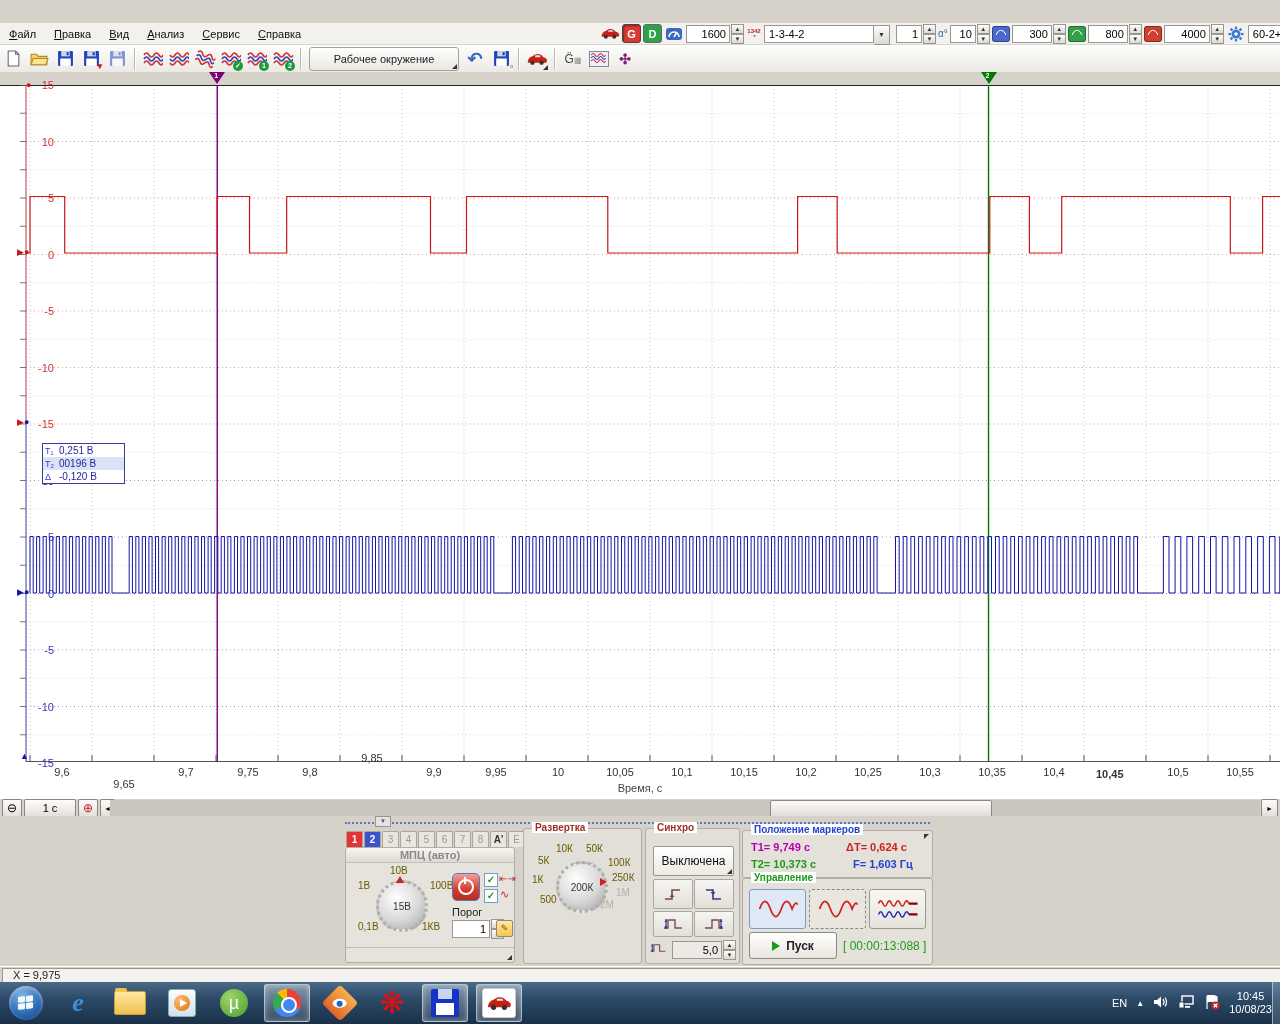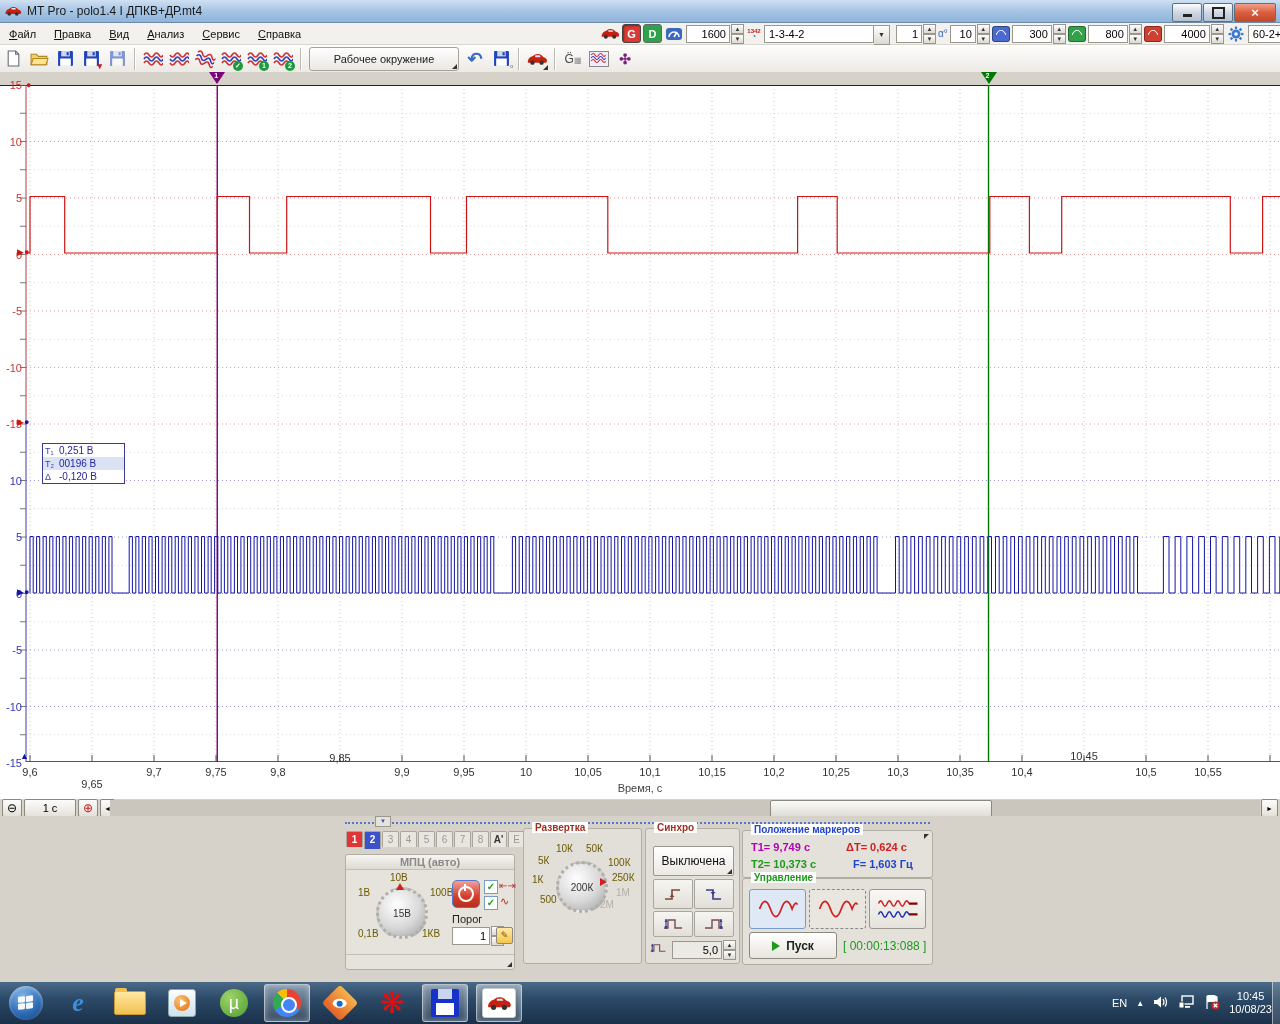--- a/index.html
+++ b/index.html
@@ -37,21 +37,21 @@
   .tbtn{width:24px;height:24px;display:flex;align-items:center;justify-content:center;border-radius:3px;margin:0 1px;position:relative;}
   .workspace-btn{height:22px;width:148px;border:1px solid #a5a29a;border-radius:3px;background:linear-gradient(#ffffff,#e9e7e1);display:flex;align-items:center;justify-content:center;margin:0 3px;position:relative;font-size:11px;color:#222;}
   .corner{position:absolute;right:1px;bottom:1px;width:0;height:0;border-left:5px solid transparent;border-bottom:5px solid #333;}
   .badge{position:absolute;right:0px;bottom:0px;width:10px;height:10px;border-radius:50%;color:#fff;font-size:7px;line-height:10px;text-align:center;font-weight:bold;background:#1d9a3a;}
   
   .chartzone{position:absolute;left:0;top:72px;width:1280px;height:726px;background:#fff;}
   .mstrip{position:absolute;left:0;top:0;width:1280px;height:13px;background:#d6d2ca;}
   .mtri{position:absolute;top:0;width:0;height:0;border-left:8px solid transparent;border-right:8px solid transparent;border-top:12px solid #7b007b;}
   .mtri .n{position:absolute;left:-3px;top:-12px;color:#fff;font-size:7px;font-weight:bold;}
   #wave-svg{position:absolute;left:0;top:13px;}
-  .axis-label{position:absolute;font-size:11px;}
+  .axis-label{position:absolute;font-size:11px;padding-left:32px;}
   .xaxis-title{position:absolute;left:560px;top:710px;width:160px;text-align:center;color:#444;font-size:11px;}
   .tooltip{position:absolute;left:42px;top:371px;width:81px;background:#fff;border:1px solid #3a3a9a;font-size:10px;color:#2424a0;}
   .tooltip .row{display:flex;align-items:center;height:13px;padding:0 2px;gap:4px;}
   .tooltip .row:nth-child(2){background:#dbe2f5;}
   .tooltip .sym{width:10px;color:#3a3ac0;font-size:9px;}
   .chmark{position:absolute;font-size:9px;line-height:9px;}
   
   .scrollrow{position:absolute;left:0;top:798px;width:1280px;height:18px;background:#d6d2ca;border-top:1px solid #fff;display:flex;align-items:center;}
   .srbtn{height:16px;border:1px solid #8a887f;background:linear-gradient(#fcfcfb,#e4e1da);display:flex;align-items:center;justify-content:center;margin-left:2px;border-radius:2px;}
   .track{position:absolute;left:110px;top:1px;width:1150px;height:16px;background:#cac6bd;}
@@ -60,21 +60,21 @@
   .panelarea{position:absolute;left:0;top:816px;width:1280px;height:150px;background:#d6d2ca;}
   .splitline{position:absolute;left:345px;top:6px;width:585px;border-top:2px dotted #5577cc;}
   .splitbtn{position:absolute;left:375px;top:0px;width:14px;height:9px;background:#e6e3dc;border:1px solid #9a978e;color:#3355bb;font-size:6px;line-height:8px;text-align:center;}
   .tabs{position:absolute;left:346px;top:15px;display:flex;gap:1px;}
   .tab{width:15px;height:15px;background:#e9e6e0;border:1px solid #a9a69d;border-bottom:none;color:#999;text-align:center;line-height:15px;font-size:10px;border-radius:2px 2px 0 0;}
   .tab.c1{background:#e23434;color:#fff;font-weight:bold;}
   .tab.c2{background:#3b52cc;color:#fff;font-weight:bold;height:17px;}
   .tab.ap{color:#333;font-weight:bold;}
   .gbox{position:absolute;border:1px solid #b1aea4;border-radius:3px;background:#e2dfd8;}
   .gbox .gtitle{position:absolute;left:8px;top:-7px;background:#ffffff;padding:0 3px;font-weight:bold;font-size:10px;}
-  .mpcbox{left:345px;top:31px;width:168px;height:114px;background:#e6e3dc;margin-top:7px;}
+  .mpcbox{left:345px;top:31px;width:168px;height:114px;background:#e6e3dc;}
   .mpchead{height:14px;background:linear-gradient(#f6f5f2,#dddad2);border-bottom:1px solid #c2bfb6;text-align:center;font-weight:bold;color:#8a8a8a;font-size:11px;line-height:14px;border-radius:3px 3px 0 0;}
   .knob{position:absolute;border-radius:50%;background:radial-gradient(circle at 38% 32%,#ffffff,#d8d8d8 55%,#9f9f9f);border:3px dotted #b0aea6;display:flex;align-items:center;justify-content:center;color:#333;font-size:10px;}
   .knoblab{position:absolute;font-size:10px;color:#6a5a00;}
   .knoblab.gray{color:#b3b0a8;}
   .kpointer{position:absolute;width:0;height:0;}
   .pwrbtn{position:absolute;width:26px;height:26px;border-radius:5px;background:linear-gradient(#f2a099,#d43d2a 60%,#b52f1f);border:1px solid #5577cc;display:flex;align-items:center;justify-content:center;}
   .pwrglyph{width:12px;height:12px;border:2px solid #fff;border-radius:50%;position:relative;}
   .pwrglyph::after{content:"";position:absolute;left:4px;top:-4px;width:2px;height:7px;background:#fff;}
   .chk{position:absolute;width:12px;height:12px;background:#fff;border:1px solid #7a9ac8;color:#1d9a1d;font-size:10px;line-height:11px;text-align:center;font-weight:bold;}
   .lbl{position:absolute;font-size:11px;color:#222;}
@@ -189,37 +189,20 @@
     <symbol id="sym-scrollwaves" viewBox="0 0 40 24">
       <path d="M2,7 q2,-5 4,0 t4,0 t4,0 t4,0 t4,0 t4,0 t4,0" fill="none" stroke="#d02020" stroke-width="1.4"></path>
       <path d="M2,17 q2,-5 4,0 t4,0 t4,0 t4,0 t4,0 t4,0 t4,0" fill="none" stroke="#2030b0" stroke-width="1.4"></path>
       <path d="M30,7 L38,7 M30,17 L38,17" stroke="#800" stroke-width="2"></path>
     </symbol>
   </defs>
 </svg>
 
 <div id="app">
 
-  <div class="titlebar">
-    <svg class="ticon" width="18" height="12">
-        <use href="#sym-car"></use>
-      </svg>
-    <span class="ttext">MT Pro - polo1.4 I ДПКВ+ДР.mt4</span>
-    <div class="winbtns">
-      <div class="wbtn">
-          <span class="minbar"></span>
-        </div>
-      <div class="wbtn">
-          <span class="maxbox"></span>
-        </div>
-      <div class="wbtn close">
-          <span>×</span>
-        </div>
-    </div>
-  </div>
 
   <div class="menubar">
     <span class="menu-item">Файл</span>
     <span class="menu-item">Правка</span>
     <span class="menu-item">Вид</span>
     <span class="menu-item">Анализ</span>
     <span class="menu-item">Сервис</span>
     <span class="menu-item">Справка</span>
 
     <div class="mb-right">
@@ -440,21 +423,21 @@
         <div class="axis-label" style="left: 444px; top: 694px; color: rgb(51, 51, 51); width: 40px; text-align: center;">9,95</div>
         <div class="axis-label" style="left: 506px; top: 694px; color: rgb(51, 51, 51); width: 40px; text-align: center;">10</div>
         <div class="axis-label" style="left: 568px; top: 694px; color: rgb(51, 51, 51); width: 40px; text-align: center;">10,05</div>
         <div class="axis-label" style="left: 630px; top: 694px; color: rgb(51, 51, 51); width: 40px; text-align: center;">10,1</div>
         <div class="axis-label" style="left: 692px; top: 694px; color: rgb(51, 51, 51); width: 40px; text-align: center;">10,15</div>
         <div class="axis-label" style="left: 754px; top: 694px; color: rgb(51, 51, 51); width: 40px; text-align: center;">10,2</div>
         <div class="axis-label" style="left: 816px; top: 694px; color: rgb(51, 51, 51); width: 40px; text-align: center;">10,25</div>
         <div class="axis-label" style="left: 878px; top: 694px; color: rgb(51, 51, 51); width: 40px; text-align: center;">10,3</div>
         <div class="axis-label" style="left: 940px; top: 694px; color: rgb(51, 51, 51); width: 40px; text-align: center;">10,35</div>
         <div class="axis-label" style="left: 1002px; top: 694px; color: rgb(51, 51, 51); width: 40px; text-align: center;">10,4</div>
-        <div class="axis-label" style="left: 1064px; top: 678px; color: rgb(51, 51, 51); width: 40px; text-align: center;">10,45</div>
+        <div class="axis-label" style="left: 1064px; top: 696px; color: rgb(51, 51, 51); width: 40px; text-align: left; font-weight: bold;">10,45</div>
         <div class="axis-label" style="left: 1126px; top: 694px; color: rgb(51, 51, 51); width: 40px; text-align: center;">10,5</div>
         <div class="axis-label" style="left: 1188px; top: 694px; color: rgb(51, 51, 51); width: 40px; text-align: center;">10,55</div>
       </div>
     <div class="xaxis-title">Время, с</div>
 
     <div class="chmark" style="left:26px;top:9px;color:#cc1414">●</div>
     <div class="chmark" style="left:17px;top:176px;color:#cc1414">▶●</div>
     <div class="chmark" style="left:17px;top:346px;color:#cc1414">▶<span style="color:#1414a8">●</span></div>
     <div class="chmark" style="left:17px;top:516px;color:#1414a8">▶●</div>
     <div class="chmark" style="left:20px;top:680px;color:#1414a8">▲</div>
@@ -626,20 +609,23 @@
           </svg>
         </div>
       <div class="startbtn">
           <span class="ptri"></span>
           <span>Пуск</span>
         </div>
       <span class="timer">[ 00:00:13:088 ]</span>
     </div>
   </div>
 
+  <div class="statusbar">
+    <div class="statusfield">X = 9,975</div>
+  </div>
 
   <div class="taskbar">
     <div class="tkicon">
         <div class="orb">
           <div class="winflag">
             <span></span>
             <span></span>
             <span></span>
             <span></span>
           </div>

